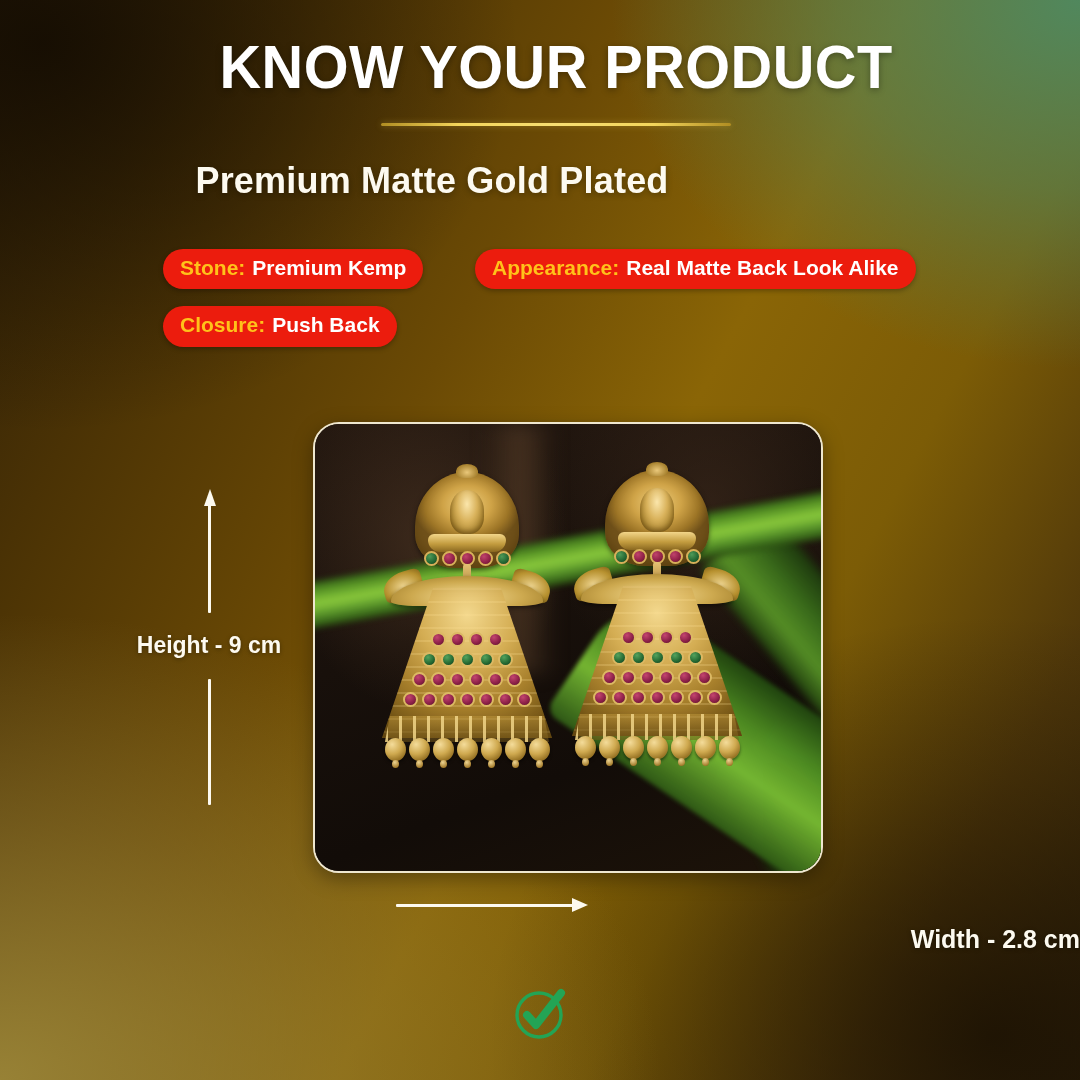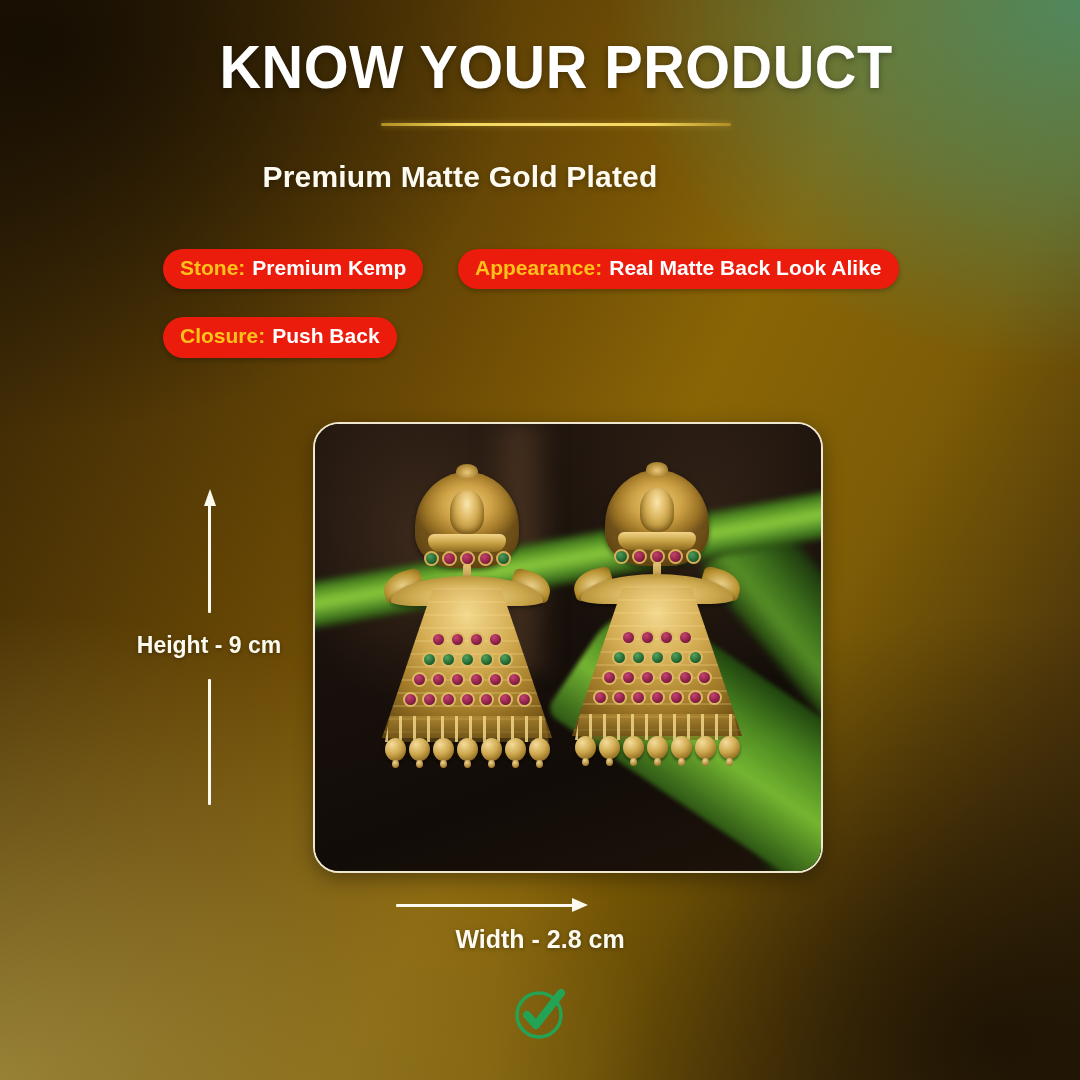--- a/index.html
+++ b/index.html
@@ -55,40 +55,40 @@
     box-shadow: 0 0 6px rgba(243,213,91,0.35);
   }
 
   
   .subtitle {
     position: absolute;
     top: 160px;
     left: 0;
     width: 864px;
     text-align: center;
-    font-size: 30px;
+    font-size: 36px;
     font-weight: bold;
     color: #fdfaf0;
     letter-spacing: 0.2px;
     text-shadow: 0 2px 6px rgba(0,0,0,0.3);
     white-space: nowrap;
-    margin-left: 28px;
   }
 
   
   .specs {
     position: absolute;
     top: 249px;
     left: 163px;
     width: 790px;
   }
   .spec-row {
     display: flex;
     align-items: flex-start;
-    margin-bottom: 28px;
+    margin-bottom: 17px;
+    gap: 17px;
   }
   .spec-col-left {
     width: 295px;
     flex: 0 0 295px;
     display: flex;
   }
   .spec-col-right {
     flex: 1 1 auto;
     display: flex;
   }
@@ -439,21 +439,21 @@
     height: 0;
     border-top: 7px solid transparent;
     border-bottom: 7px solid transparent;
     border-left: 16px solid #fdfaf0;
   }
   .width-label {
     position: absolute;
     left: 0;
     top: 925px;
     width: 1080px;
-    text-align: center;
+    text-align: right;
     font-size: 25px;
     font-weight: bold;
     color: #fdfaf0;
     text-shadow: 0 1px 4px rgba(0,0,0,0.35);
     white-space: nowrap;
   }
 
   
   .footer {
     position: absolute;

